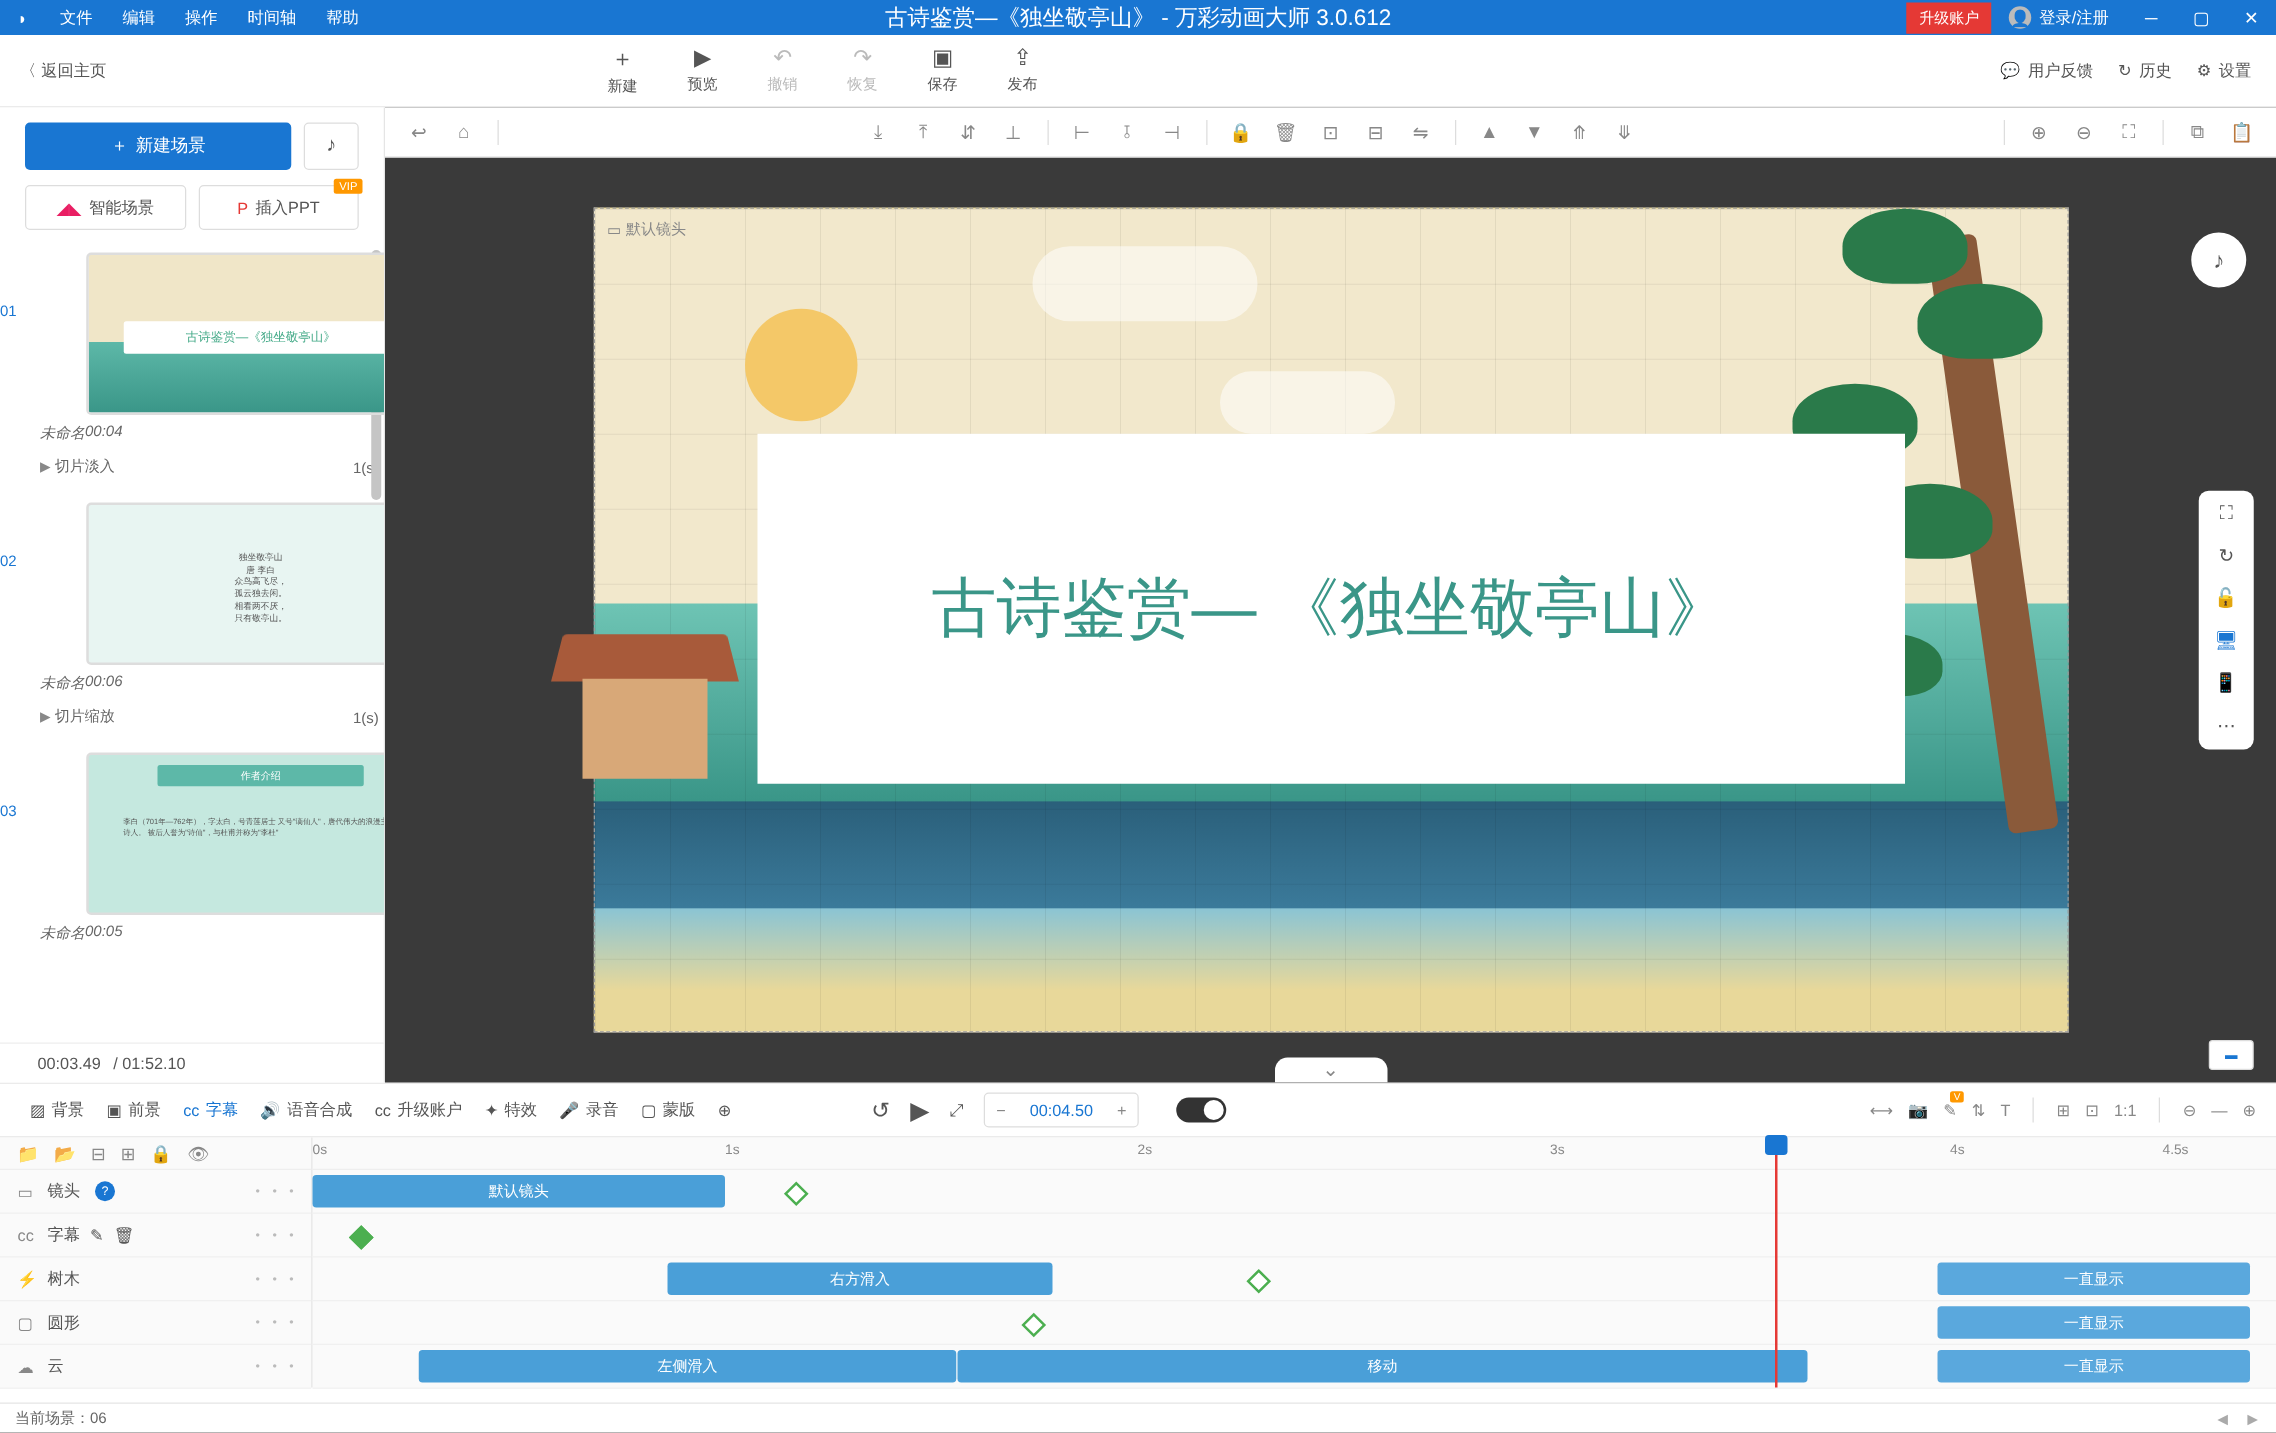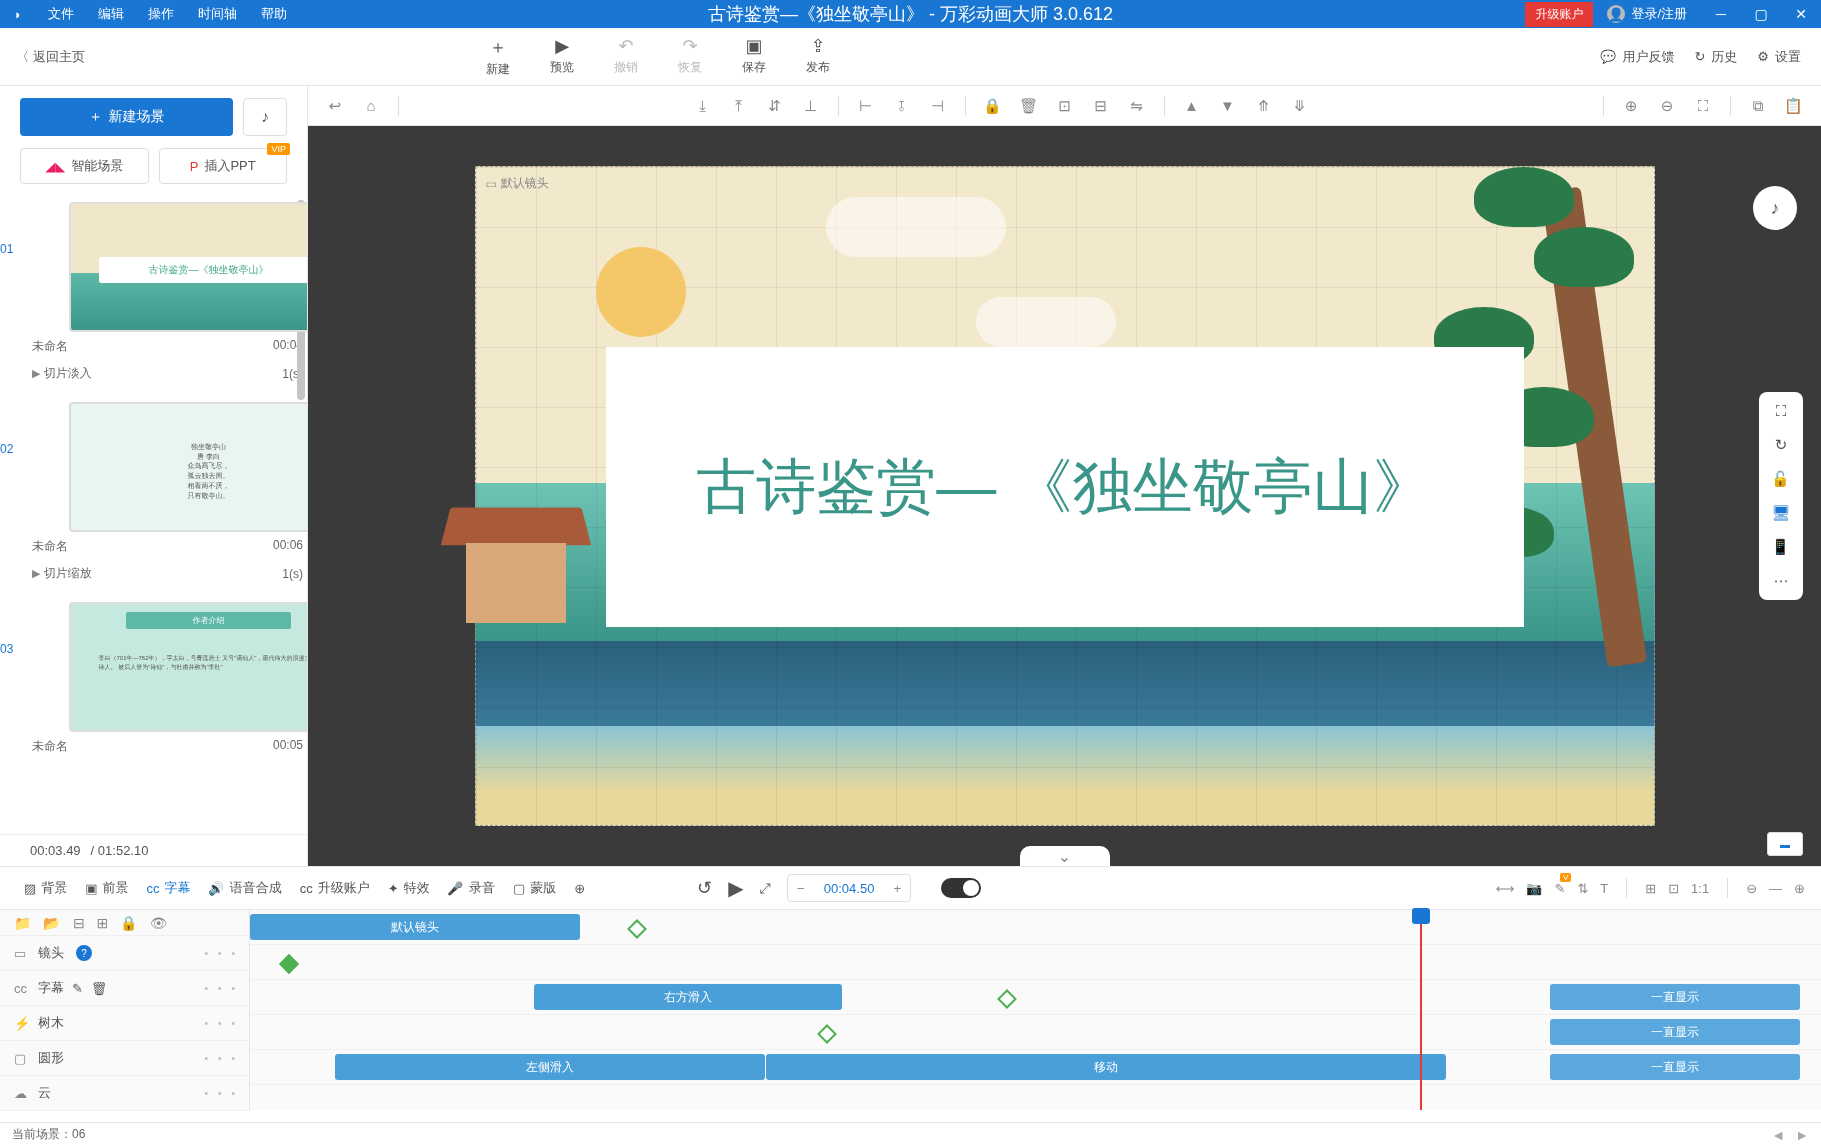--- a/index.html
+++ b/index.html
@@ -43,21 +43,21 @@
 .scene-item { margin-bottom: 10px; display: flex; gap: 8px; }
 .scene-num { width: 20px; color: #1976d2; font-size: 12px; padding-top: 40px; }
 .scene-body { flex: 1; }
 .scene-thumb { width: 100%; height: 130px; border: 2px solid #1976d2; border-radius: 4px; background: linear-gradient(180deg, #f0e6c8 0%, #f0e6c8 55%, #5db8a8 55%, #3a9688 100%); position: relative; overflow: hidden; margin-left: 41px; }
 .scene-item:not(:first-child) .scene-thumb { border-color: #ddd; }
 .scene-thumb-label { position: absolute; top: 42%; left: 10%; right: 10%; background: #fff; padding: 6px; font-size: 10px; color: #4a8; text-align: center; border-radius: 2px; }
 .scene-thumb.t2 { background: #e8f5f2; }
 .scene-thumb.t3 { background: #c5e8df; }
 .scene-thumb-text { position:absolute; top:30%; left:30%; right:30%; font-size:7px; color:#555; line-height:1.4;}
 .scene-thumb-head { position:absolute; top:8px; left:20%; right:20%; background:#5db8a8; color:#fff; font-size:8px; text-align:center; padding:3px; border-radius:2px;}
-.scene-footer { display: flex; justify-content: space-between; padding: 6px 4px; font-size: 12px; color: #666; }
+.scene-footer { display: flex; padding: 6px 4px; font-size: 12px; color: #666; font-style: italic; }
 .scene-transition { display: flex; justify-content: space-between; padding: 4px 4px 10px; font-size: 12px; color: #666; align-items:center;}
 .scene-transition .play-ico { color: #888; font-size: 11px;}
 .lp-time { padding: 8px 30px; font-size: 13px; color: #555; border-top: 1px solid #eee; display:flex; gap:10px;}
 
 
 .canvas-area { flex: 1; background: #3a3a3a; display: flex; flex-direction: column; position: relative; }
 .canvas-toolbar { height: 40px; background: #fff; border-bottom: 1px solid #e5e5e5; display: flex; align-items: center; padding: 0 12px; gap: 6px; color: #888; }
 .ct-btn { width: 30px; height: 30px; display: flex; align-items: center; justify-content: center; font-size: 15px; }
 .ct-sep { width: 1px; height: 20px; background: #ddd; margin: 0 6px; }
 .canvas-stage { flex: 1; position: relative; display: flex; align-items: center; justify-content: center; overflow:hidden;}
@@ -71,21 +71,21 @@
 .cf-tree-leaf { position:absolute; width:100px; height:60px; background:#2a7a4a; border-radius:50% 50% 40% 40%;}
 .cf-tree-leaf.l1{top:20px;right:100px;}
 .cf-tree-leaf.l2{top:80px;right:40px;}
 .cf-tree-leaf.l3{top:160px;right:140px;}
 .cf-tree-leaf.l4{top:240px;right:80px;}
 .cf-tree-leaf.l5{top:360px;right:120px; width:80px;height:50px;}
 .cf-bldg { position:absolute; bottom:200px; left:-30px; width:140px; height:120px; }
 .cf-roof { position:absolute; top:0; left:0; width:140px; height:40px; background:#a85a3a; border-radius:4px 4px 0 0; transform:perspective(100px) rotateX(20deg);}
 .cf-wall { position:absolute; top:38px; left:20px; width:100px; height:80px; background:#d8a878;}
 .cf-title-box { position: absolute; top: 180px; left: 130px; right: 130px; height: 280px; background: #fff; display: flex; align-items: center; justify-content: center; }
-.cf-title-text { font-size: 60px; color: #3a9688; font-weight: 500; }
+.cf-title-text { font-size: 52px; color: #3a9688; font-weight: 500; }
 .cf-label { position: absolute; top: 8px; left: 10px; font-size: 12px; color: #888; display:flex;align-items:center;gap:4px;}
 .canvas-music { position: absolute; top: 60px; right: 24px; width: 44px; height: 44px; background: #fff; border-radius: 50%; display: flex; align-items: center; justify-content: center; color: #555; font-size:18px;}
 .canvas-side-tools { position: absolute; right: 18px; top: 50%; transform: translateY(-50%); width: 44px; background: #fff; border-radius: 8px; padding: 10px 0; display: flex; flex-direction: column; align-items: center; gap: 16px; color: #555; font-size:15px;}
 .canvas-side-tools .cst-active { color: #1976d2; }
 .canvas-collapse { position: absolute; bottom: 0; left: 50%; transform: translateX(-50%); width: 90px; height: 20px; background: #fff; border-radius: 10px 10px 0 0; display: flex; align-items: center; justify-content: center; color: #888; }
 .canvas-thumb-btn { position:absolute; bottom:10px; right:18px; width:36px; height:24px; background:#fff; border:1px solid #ddd; border-radius:3px; display:flex;align-items:center;justify-content:center;color:#1976d2;font-size:10px;}
 
 
 .timeline-controls { height: 44px; border-top: 1px solid #e5e5e5; border-bottom: 1px solid #e5e5e5; display: flex; align-items: center; padding: 0 16px; gap: 4px; font-size: 13px; color: #555; background:#fff;}
 .tc-btn { padding: 4px 8px; display: flex; align-items: center; gap: 5px; }
@@ -474,20 +474,28 @@
           <span>云</span>
           <span class="dots">
             <span>•</span>
             <span>•</span>
             <span>•</span>
           </span>
         </div>
       </div>
   </div>
   <div class="tl-right">
+    <div class="tl-ruler" id="tl-ruler">
+        <div class="tl-ruler-mark" style="left: 0px;">0s</div>
+        <div class="tl-ruler-mark" style="left: 330px;">1s</div>
+        <div class="tl-ruler-mark" style="left: 660px;">2s</div>
+        <div class="tl-ruler-mark" style="left: 990px;">3s</div>
+        <div class="tl-ruler-mark" style="left: 1310px;">4s</div>
+        <div class="tl-ruler-mark" style="left: 1480px;">4.5s</div>
+      </div>
     <div class="tl-playhead" id="tl-playhead" style="left: 1170px;">
       <div class="tl-playhead-handle"></div>
     </div>
     <div id="tl-rows">
         <div class="tl-track-row">
           <div class="tl-clip" style="left: 0px; width: 330px;">默认镜头</div>
           <div class="tl-diamond" style="left: 380px;"></div>
         </div>
         <div class="tl-track-row">
           <div class="tl-diamond filled" style="left: 32px;"></div>

